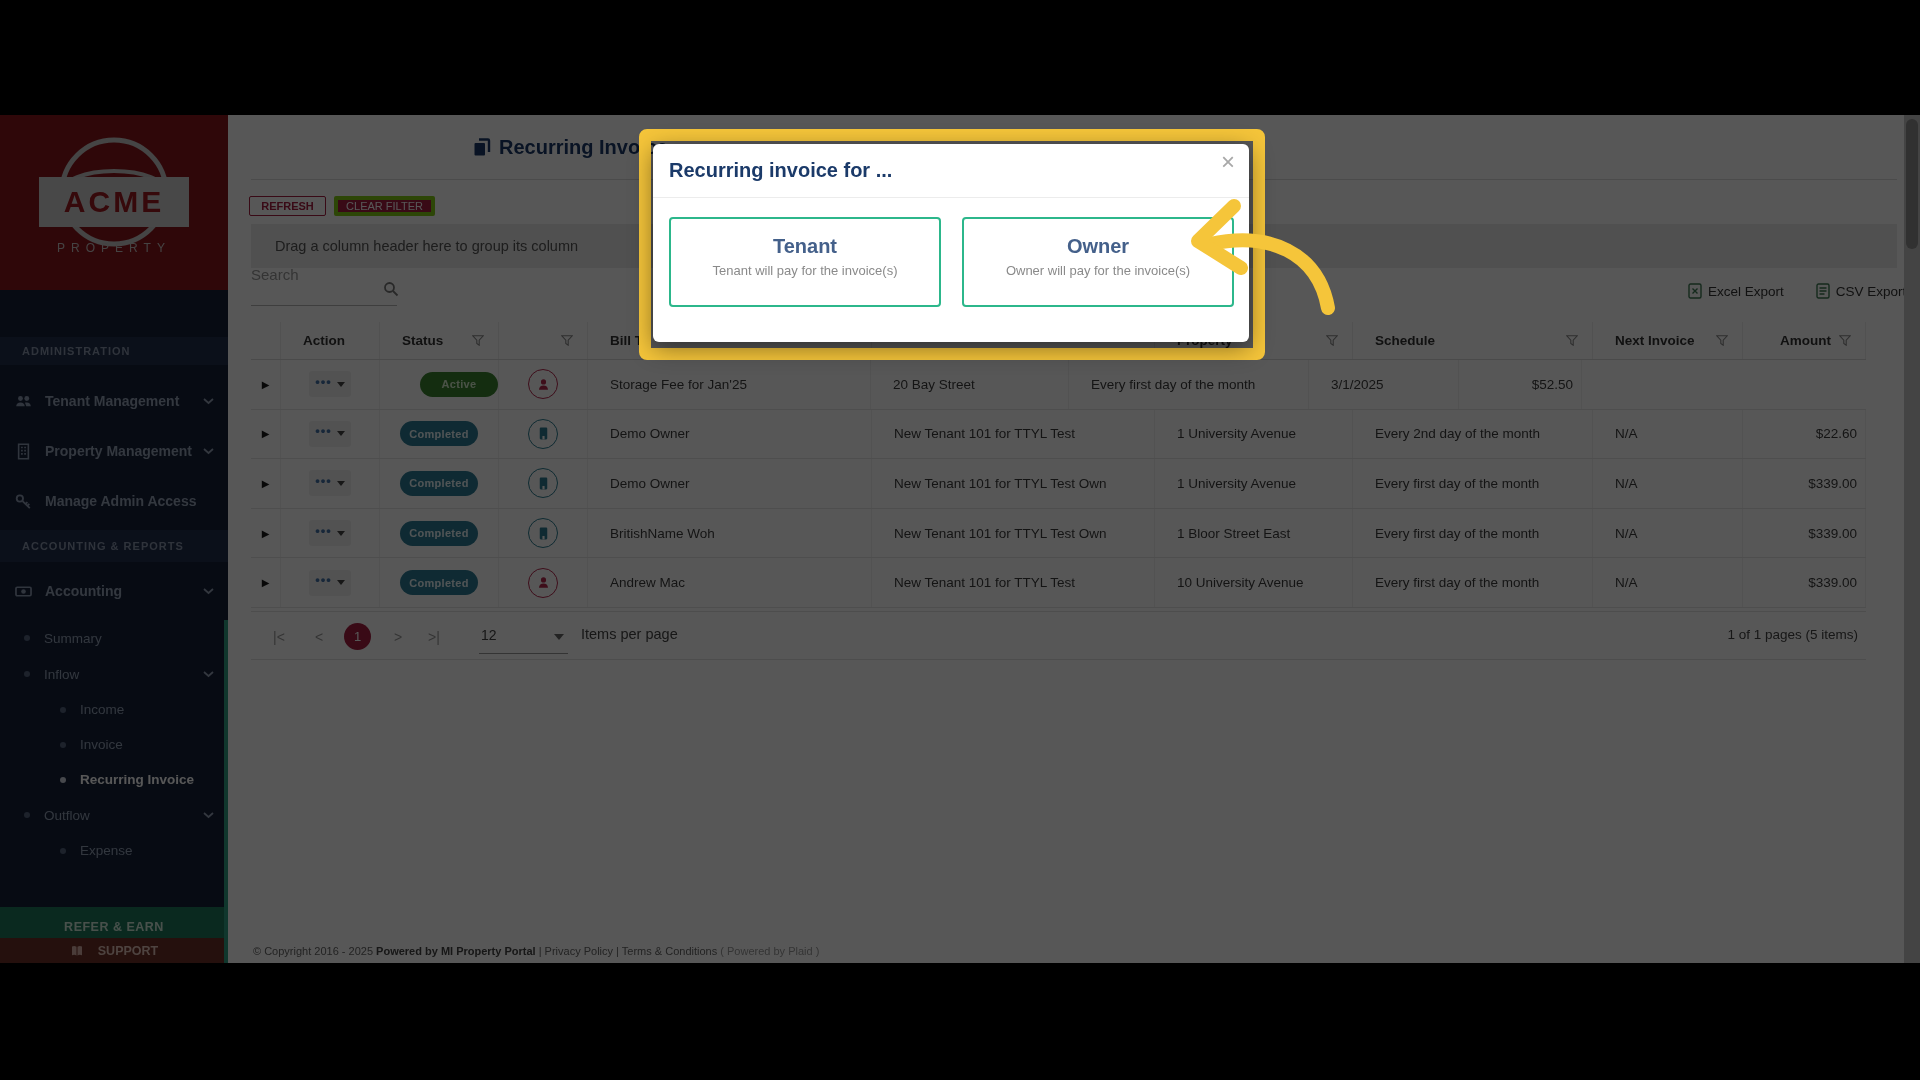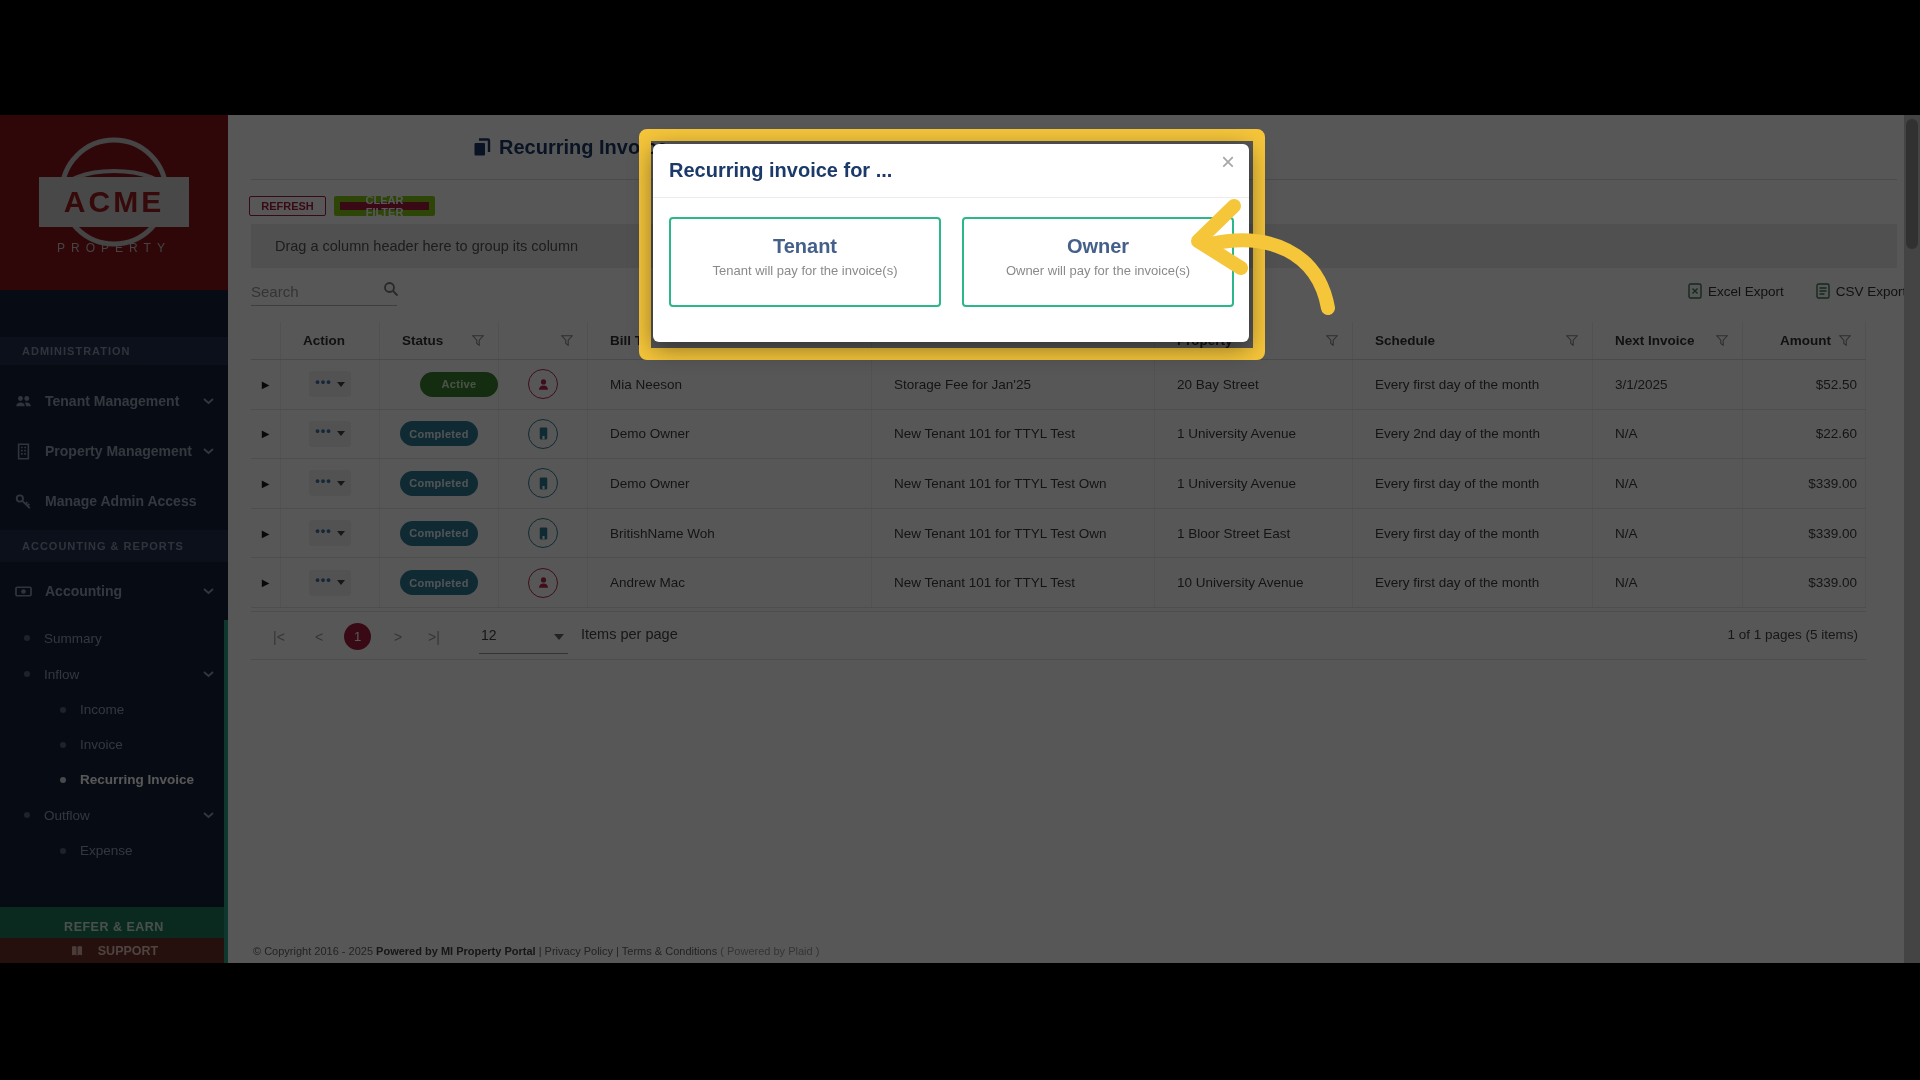--- a/index.html
+++ b/index.html
@@ -35,23 +35,23 @@
   #side-scroll{position:absolute;left:224px;top:505px;width:4px;height:343px;background:#2fa183;z-index:4;}
 
   
   #main-header{position:absolute;left:228px;top:0;width:1692px;height:64px;background:#fff;}
   #page-title-wrap{position:absolute;left:245px;top:21px;display:flex;align-items:center;}
   #title-icon{width:19px;height:19px;color:#1b3a69;margin-right:7px;}
   #page-title{font-size:20px;font-weight:bold;color:#1b3a69;}
   #breadcrumb{font-size:13px;color:#56719e;margin-left:8px;margin-top:4px;}
   #header-divider{position:absolute;left:251px;top:64px;width:1646px;border-top:1px solid #dcdcdc;}
   #refresh-btn{position:absolute;left:249px;top:81px;width:77px;height:20px;background:#fff;border:1px solid #a71e41;border-radius:2px;color:#a71e41;font-size:11px;font-weight:bold;display:flex;align-items:center;justify-content:center;}
-  #clearfilter-btn{position:absolute;left:334px;top:81px;width:101px;height:20px;background:#a71e41;border:6px solid #84cc16;border-radius:2px;color:#fff;font-size:11px;font-weight:bold;display:flex;align-items:center;justify-content:center;text-align:center;}
+  #clearfilter-btn{position:absolute;left:334px;top:81px;width:101px;height:20px;background:#a71e41;border:4px solid #84cc16;border-radius:2px;color:#fff;font-size:11px;font-weight:normal;display:flex;align-items:center;justify-content:center;text-align:center;}
   #group-bar{position:absolute;left:251px;top:109px;width:1646px;height:44px;background:#e9e9e9;display:flex;align-items:center;padding-left:24px;font-size:14.5px;color:#555;}
-  #search-box{position:absolute;left:251px;top:163px;width:146px;height:28px;border-bottom:1px solid #b5b5b5;font-size:15px;color:#999;display:flex;align-items:flex-end;padding-bottom:5px;}
+  #search-box{position:absolute;left:251px;top:163px;width:146px;height:28px;border-bottom:1px solid #b5b5b5;font-size:15px;color:#999;display:flex;align-items:flex-end;padding-bottom:22px;}
   #search-icon{position:absolute;left:132px;top:3px;width:16px;height:16px;color:#777;}
   #export-links{position:absolute;left:1688px;top:168px;display:flex;gap:32px;}
   .export-item{display:flex;align-items:center;gap:6px;font-size:13.5px;color:#333;}
   .export-item .exp-ic{width:14px;height:16px;color:#3c7a52;}
 
   
   #grid{position:absolute;left:251px;top:207px;width:1615px;}
   #grid-header{display:flex;height:38px;border-bottom:1px solid #d8d8d8;background:#fff;}
   .gh-cell{display:flex;align-items:center;font-size:13.5px;font-weight:bold;color:#333;border-right:1px solid #ececec;padding:0 0 0 22px;position:relative;}
   .gh-cell:first-child{padding:0;}
@@ -314,21 +314,20 @@
               <span class="chip active">Active</span>
             </div>
             <div class="gc center" style="width: 89px;">
               <span class="avatar tenant">
                 <svg viewBox="0 0 14 14">
                   <circle cx="7" cy="4.6" r="2.4" fill="currentColor"></circle>
                   <path d="M2.8 12c0-2.6 1.9-4 4.2-4s4.2 1.4 4.2 4z" fill="currentColor"></path>
                 </svg>
               </span>
             </div>
-            <div class="gc" style="width: 284px;">Mia Neeson</div>
             <div class="gc" style="width: 283px;">Storage Fee for Jan'25</div>
             <div class="gc" style="width: 198px;">20 Bay Street</div>
             <div class="gc" style="width: 240px;">Every first day of the month</div>
             <div class="gc" style="width: 150px;">3/1/2025</div>
             <div class="gc right" style="width: 123px;">$52.50</div>
           </div>
           <div class="grid-row">
             <div class="gc center" style="width: 30px;">
               <span class="expand-arrow">▶</span>
             </div>

